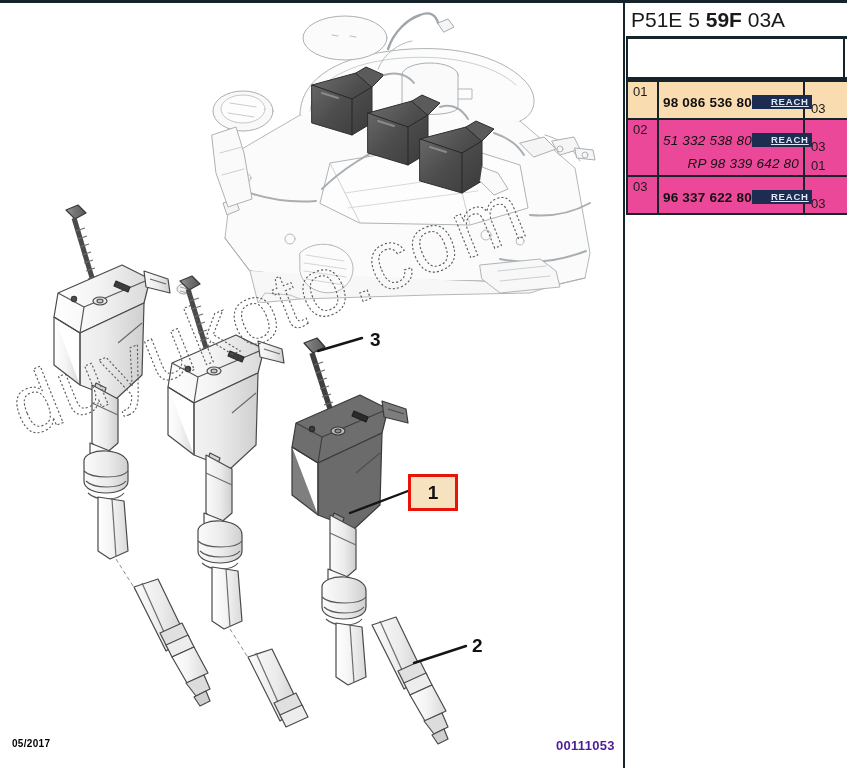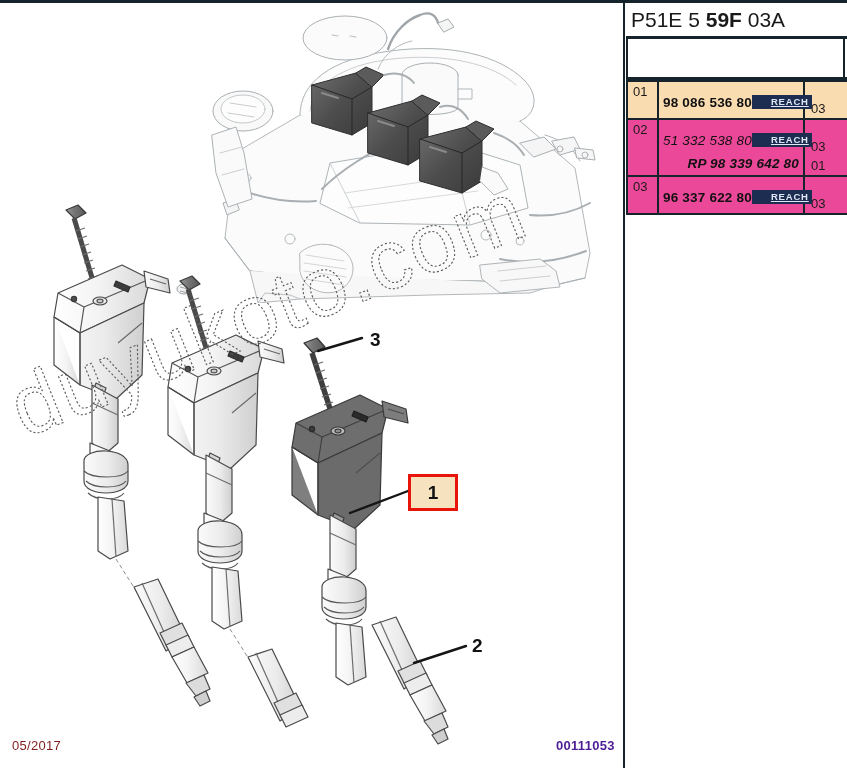--- a/index.html
+++ b/index.html
@@ -99,23 +99,23 @@
     font-weight: bold;
     font-size: 19px;
     color: #111111;
   }
 
   
   .footer-left {
     position: absolute;
     left: 12px;
     top: 735px;
-    font-size: 13px;
-    font-weight: normal;
-    color: #7f1d1d;
+    font-size: 10px;
+    font-weight: bold;
+    color: #000000;
     letter-spacing: 0.3px;
   }
   .footer-right {
     position: absolute;
     left: 556px;
     top: 735px;
     font-size: 13px;
     font-weight: bold;
     color: #4c1d95;
     letter-spacing: 0.3px;
@@ -223,21 +223,21 @@
   .part-line.second  { margin-top: 0px; height: 22px; }
 
   .part-num {
     font-size: 13.5px;
     color: #111111;
     white-space: nowrap;
     letter-spacing: 0.2px;
   }
   .part-num.bold   { font-weight: bold; }
   .part-num.italic { font-style: italic; }
-  .part-num.bolditalic { font-weight: bold; font-style: italic; }
+  .part-num.bolditalic { font-weight: normal; font-style: italic; }
 
   .spacer { flex: 1 1 auto; }
 
   .reach-badge {
     display: inline-block;
     background: #1d2d52;
     color: #dfe6f4;
     font-size: 9.5px;
     font-weight: bold;
     letter-spacing: 0.8px;

